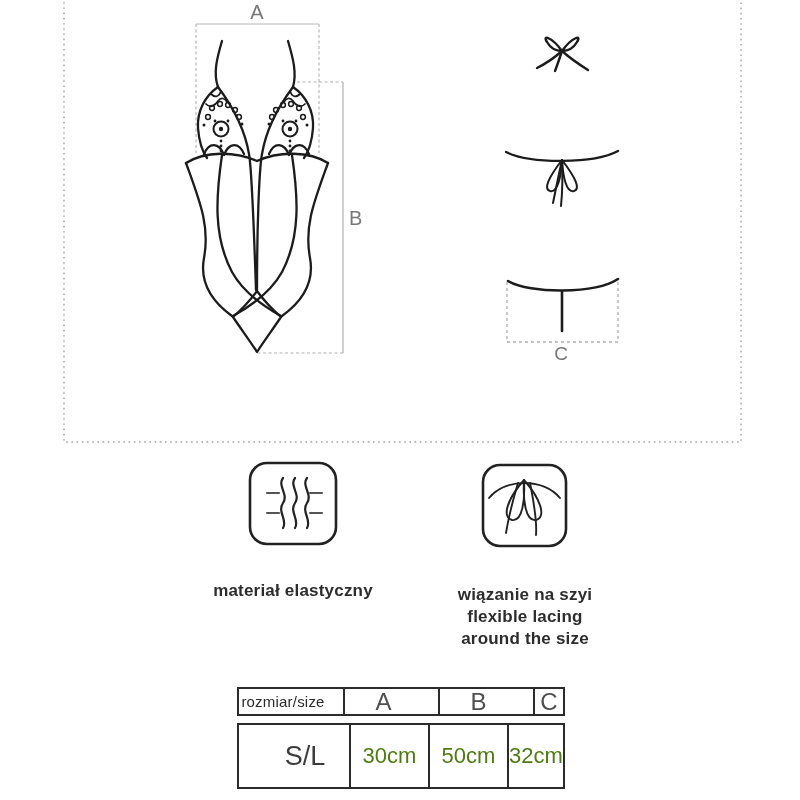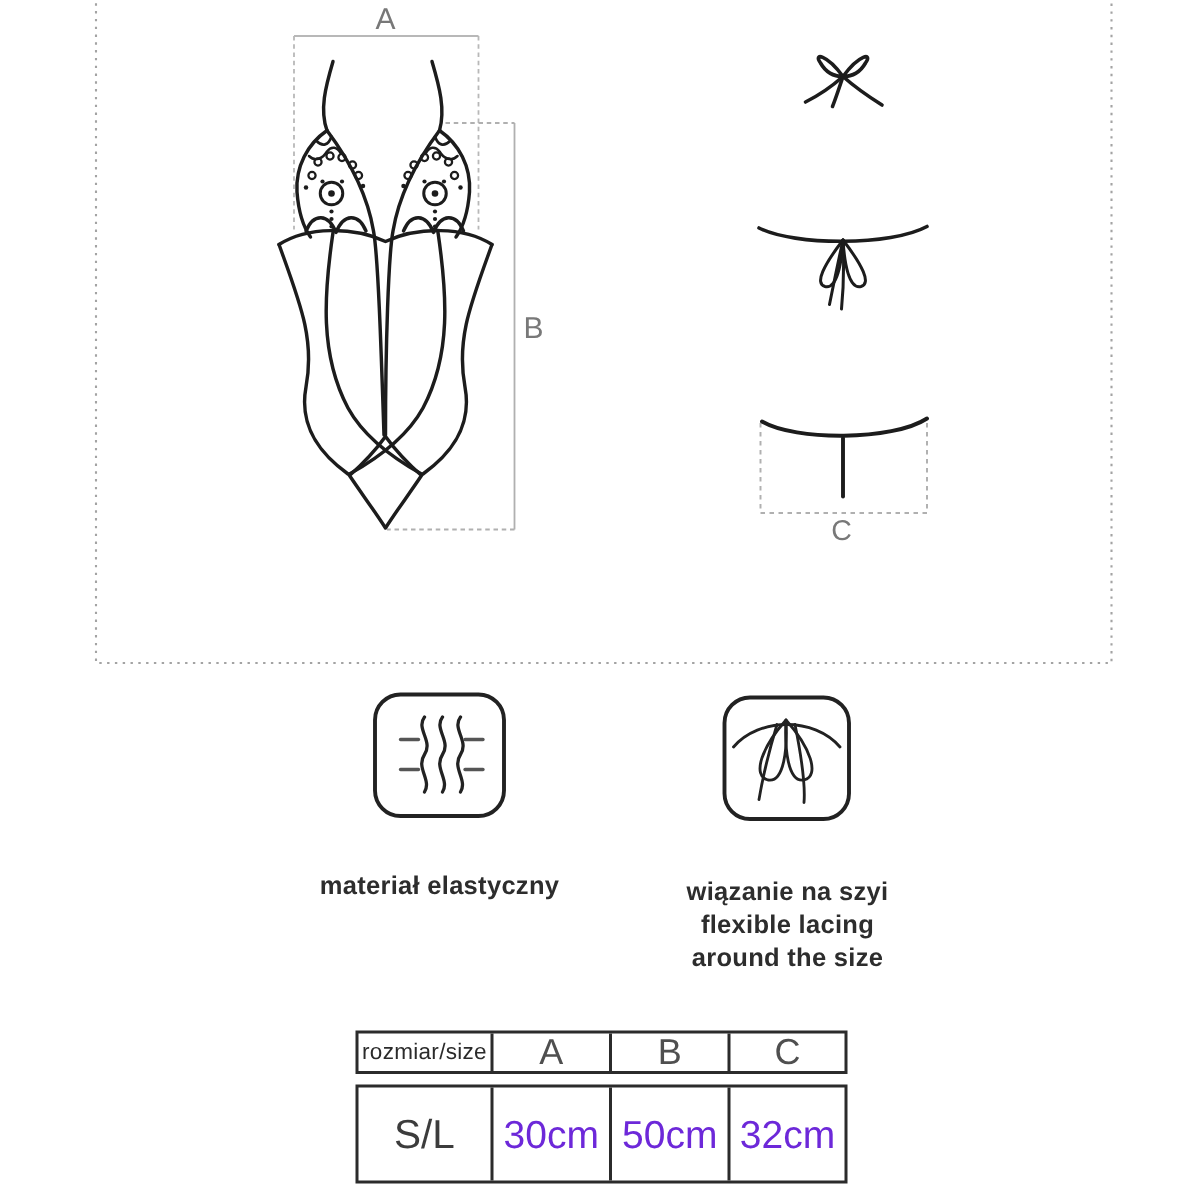--- a/index.html
+++ b/index.html
@@ -34,34 +34,34 @@
   .caption-right { left: 395px; top: 584px; }
 
   
   .size-table { position: absolute; left: 237px; top: 687px; width: 328px; }
   .size-table .row {
     display: grid;
     grid-template-columns: 88px 79px 79px 1fr;
     border: 2px solid #2b2b2b;
     align-items: center;
   }
-  .size-table .header-row { height: 29px; }
-  .size-table .data-row   { height: 66px; margin-top: 7px; }
+  .size-table .header-row { height: 29px; gap: 16px; }
+  .size-table .data-row   { height: 66px; margin-top: 7px; padding-left: 22px; }
   .size-table .cell {
     height: 100%;
     display: flex;
     align-items: center;
     justify-content: center;
     overflow: hidden;
   }
   .size-table .cell + .cell { border-left: 2px solid #2b2b2b; }
   .cell-size-label { font-size: 15px; color: #2b2b2b; letter-spacing: 0.2px; }
   .cell-dim { font-size: 24px; color: #4f4f4f; font-weight: 400; }
   .cell-sl  { font-size: 27px; color: #3c3c3c; }
-  .cell-val { font-size: 26px; color: #6d28d9; }
+  .cell-val { font-size: 22px; color: #4d7c0f; }
 </style>
 </head>
 <body>
 
 <div class="page">
 
   <svg class="diagram-svg" width="800" height="460" viewBox="0 0 800 460">
 
     <path d="M64,-3 V442 H741 V-3" fill="none" stroke="#a3a3a3" stroke-width="1.4" stroke-dasharray="1.6 3.6"></path>
 

